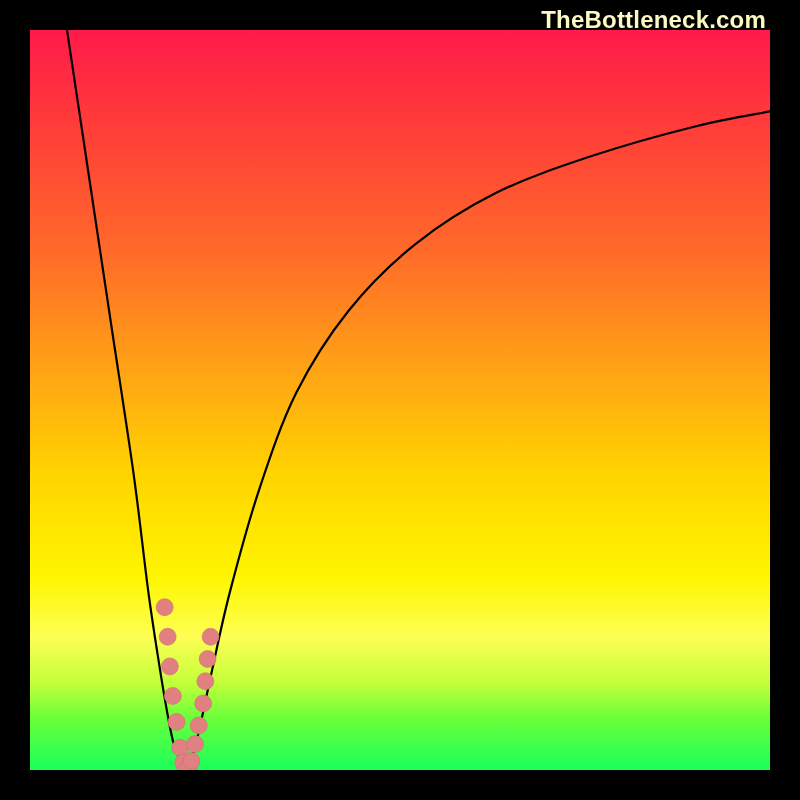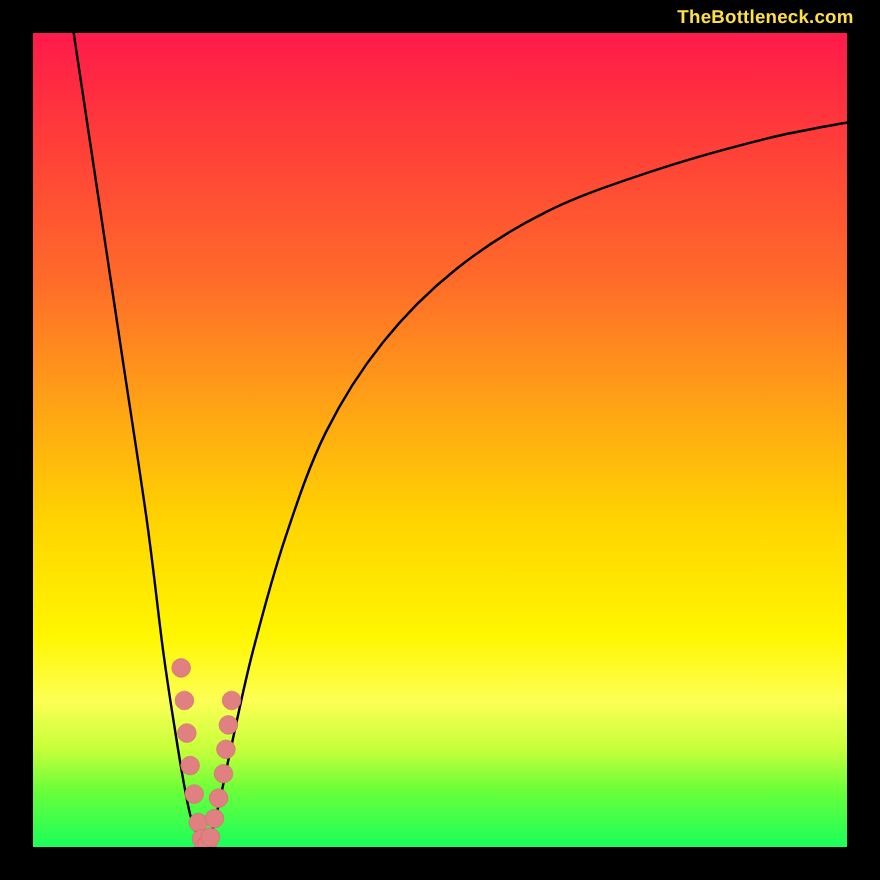--- a/index.html
+++ b/index.html
@@ -33,24 +33,24 @@
       #fff600 74%,
       #fdff54 82%,
       #c6ff3a 88%,
       #6bff3a 93%,
       #1aff5a 100%
     );
   }
   .watermark {
     position: absolute;
     top: 6px;
-    right: 24px;
-    font-size: 17px;
+    right: 34px;
+    font-size: 24px;
     font-weight: 600;
-    color: #fde047;
+    color: #fef9c3;
     letter-spacing: 0.2px;
     user-select: none;
   }
   svg.curves {
     position: absolute;
     left: 0;
     top: 0;
     width: 740px;   
     height: 740px;
   }

